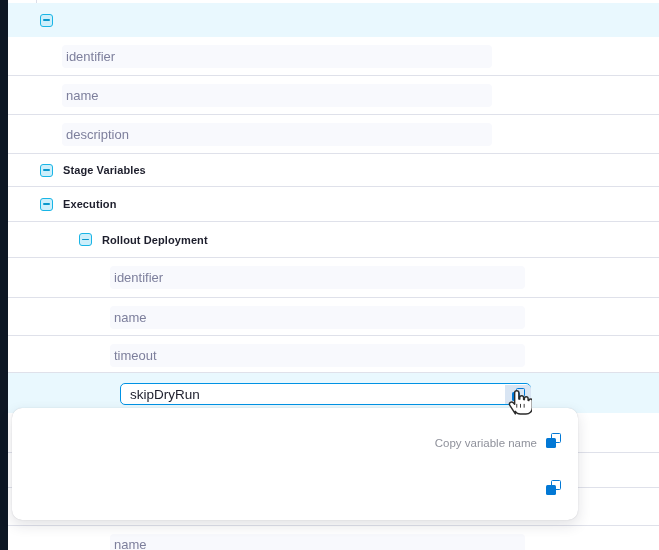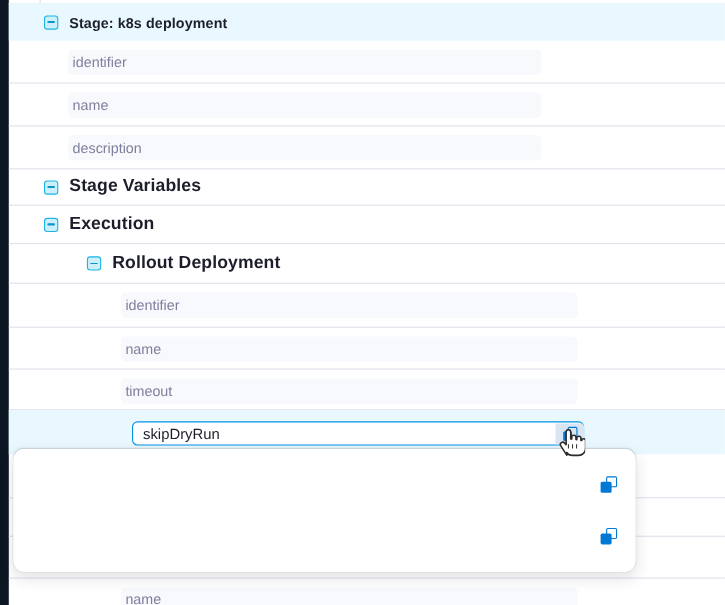--- a/index.html
+++ b/index.html
@@ -19,21 +19,21 @@
 
   .section-row{display:flex;align-items:center;}
   .minus-box{
     width:13px;height:13px;border:1px solid #19b5e6;background:#cdeffb;
     border-radius:3px;position:relative;flex:0 0 auto;box-sizing:border-box;cursor:pointer;
   }
   .minus-box::after{
     content:"";position:absolute;left:2px;right:2px;top:4.5px;height:1.8px;background:#0a97cb;border-radius:1px;
   }
   .section-label{font-size:13px;font-weight:700;color:#1d1e2c;letter-spacing:.1px;}
-  .section-label.semibold{font-weight:700;font-size:16px;}
+  .section-label.semibold{font-weight:700;font-size:11px;}
 
   .chip{
     position:absolute;background:#f8f9fd;border-radius:4px;
     display:flex;align-items:center;
   }
   .chip span{font-size:13px;color:#7d7f9c;padding-left:4px;}
 
   .skip-input{
     position:absolute;left:112px;top:10px;width:411px;height:22px;box-sizing:border-box;
     border:1.5px solid #0092e4;border-radius:5px;background:#fff;
@@ -78,21 +78,20 @@
 </style>
 </head>
 <body>
 
 <div class="edge-strip"></div>
 <div class="vfrag"></div>
 <div class="hline-top"></div>
 
 <div class="row row-highlight section-row" style="top:3px;height:34px;">
   <span class="minus-box" style="margin-left:32px;"></span>
-  <span class="section-label" style="margin-left:10px;">Stage: k8s deployment</span>
 </div>
 
 <div class="row sep" style="top:37px;height:38px;">
   <div class="chip" style="left:54px;top:8px;width:430px;height:23px;">
     <span>identifier</span>
   </div>
 </div>
 
 <div class="row sep" style="top:76px;height:38px;">
   <div class="chip" style="left:54px;top:8px;width:430px;height:23px;">
@@ -152,20 +151,21 @@
 
 <div class="row" style="top:526px;height:24px;">
   <div class="chip" style="left:102px;top:8px;width:415px;height:20px;">
     <span>name</span>
   </div>
 </div>
 
 <div class="popup">
   <div class="popup-item">
     <div class="popup-texts">
+      <div class="popup-action">Copy variable name</div>
     </div>
     <span class="copy-ic big"></span>
   </div>
   <div class="popup-item">
     <span class="copy-ic big"></span>
   </div>
 </div>
 
 <svg class="cursor" viewBox="0 0 32 36">
   <path d="M12.2 33.5 5.6 23.2c-.8-1.2-.5-2.8.7-3.6 1.1-.7 2.5-.5 3.4.5l1.7 1.9V8.1c0-1.4 1.1-2.5 2.5-2.5s2.5 1.1 2.5 2.5v7.6l1.1.1v-1.9c0-1.3 1-2.3 2.3-2.3s2.3 1 2.3 2.3v2.4l1 .1v-1.4c0-1.2 1-2.2 2.2-2.2s2.2 1 2.2 2.2v2.2l.9.2c.1-1.1 1-1.9 2.1-1.9 1.2 0 2.1 1 2.1 2.1v8.4c0 4.2-3.4 7.6-7.6 7.6h-6.9c-2.4 0-4.7-1.2-6-3.2z" fill="#ffffff" stroke="#2b2b2b" stroke-width="1.7" stroke-linejoin="round"></path>

